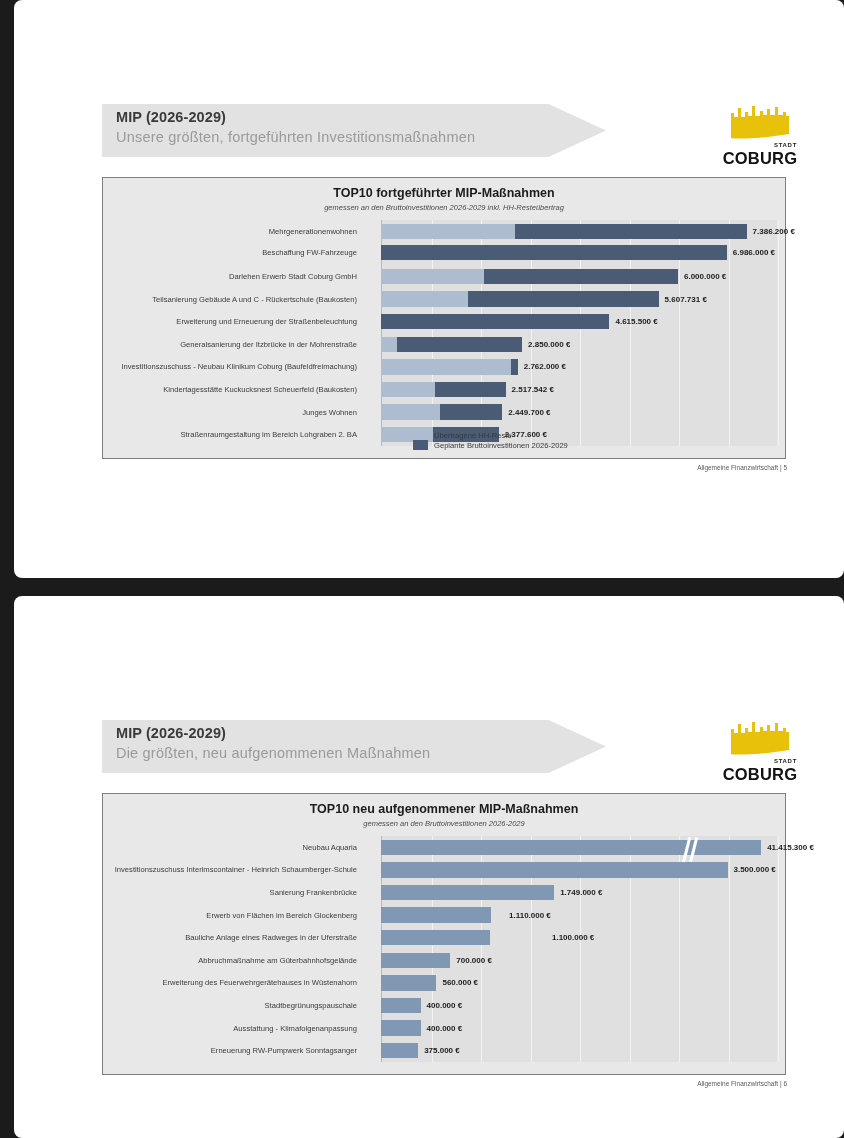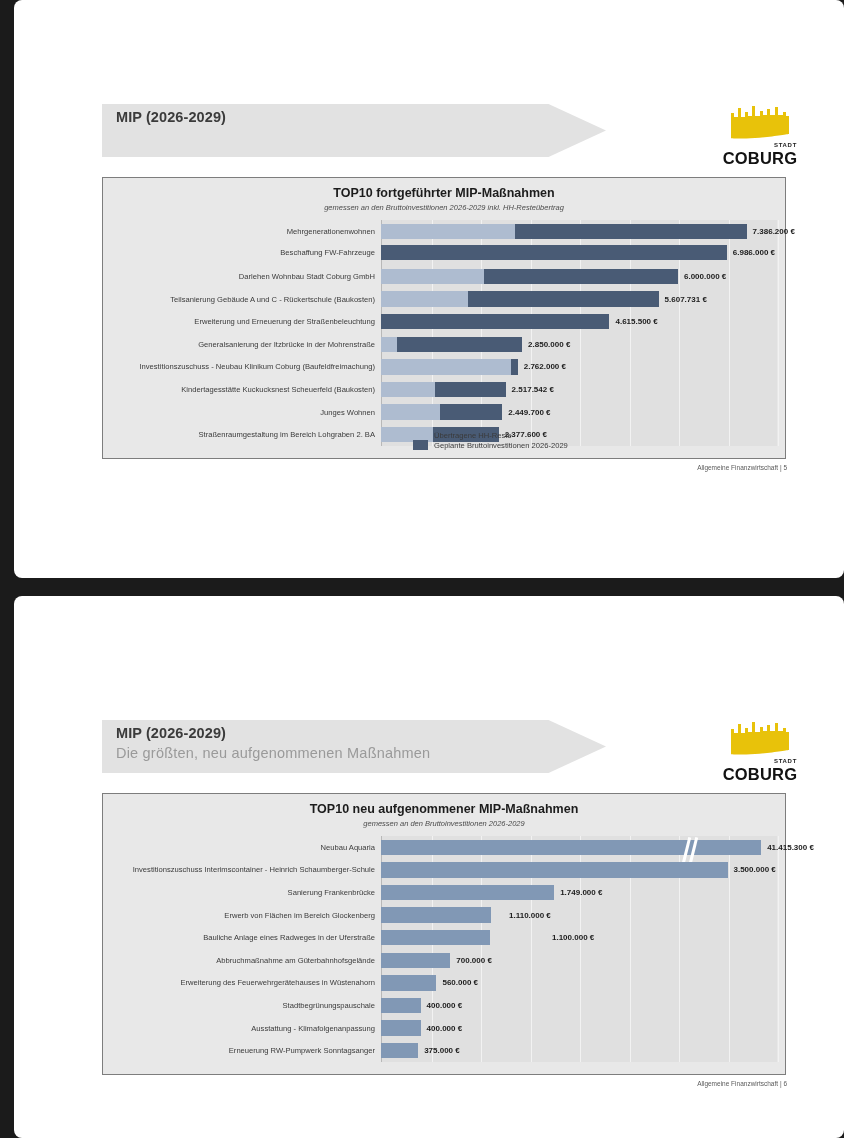--- a/index.html
+++ b/index.html
@@ -149,21 +149,21 @@
     position: absolute;
     left: 0;
     right: 0;
     height: 22.6px;
     display: flex;
     align-items: center;
   }
   .cat-label {
     position: absolute;
     right: 100%;
-    margin-right: 6px;
+    margin-right: 24px;
     white-space: nowrap;
     font-size: 7.6px;
     color: #3a3a3a;
     text-align: center;
   }
   .bar-wrap {
     position: absolute;
     left: 0;
     top: 3.6px;
     height: 15.4px;
@@ -232,20 +232,21 @@
   #footer-2 { top: 1080px; }
 </style>
 </head>
 <body>
 
 <div class="page" id="page-1">
 
   <div class="header">
     <div class="header-shape"></div>
     <div class="header-title">MIP (2026-2029)</div>
+    <div class="header-sub">Unsere größten, fortgeführten Investitionsmaßnahmen</div>
   </div>
 
   <div class="logo" id="logo-1">
     <svg class="logo-mark" viewBox="0 0 66 40">
       <path fill="#e8c20a" d="M4 16 L4 9 L7 9 L7 13 L11 13 L11 4 L14 4 L14 13 L18 13 L18 8 L21 8 L21 12 L25 12 L25 2 L28 2 L28 12 L33 12 L33 7 L36 7 L36 11 L40 11 L40 5 L43 5 L43 11 L48 11 L48 3 L51 3 L51 11 L56 11 L56 8 L59 8 L59 12 L62 12 L62 30 C62 30 44 33 28 34 C16 34.8 6 34.5 4 34.3 Z"></path>
     </svg>
     <div class="logo-stadt">STADT</div>
     <div class="logo-coburg">COBURG</div>
   </div>
 
@@ -274,21 +275,21 @@
             <div class="val-label" style="left: 371.617px;">7.386.200 €</div>
           </div>
           <div class="row" style="top: 21px; height: 22.6px;">
             <div class="cat-label">Beschaffung FW-Fahrzeuge</div>
             <div class="bar-wrap">
               <div class="seg-b" style="width: 345.807px;"></div>
             </div>
             <div class="val-label" style="left: 351.807px;">6.986.000 €</div>
           </div>
           <div class="row" style="top: 45.2px; height: 22.6px;">
-            <div class="cat-label">Darlehen Wohnbau Stadt Coburg GmbH</div>
+            <div class="cat-label">Darlehen Erwerb Stadt Coburg GmbH</div>
             <div class="bar-wrap">
               <div class="seg-a" style="width: 102.96px;"></div>
               <div class="seg-b" style="width: 194.04px;"></div>
             </div>
             <div class="val-label" style="left: 303px;">6.000.000 €</div>
           </div>
           <div class="row" style="top: 67.8px; height: 22.6px;">
             <div class="cat-label">Teilsanierung Gebäude A und C - Rückertschule (Baukosten)</div>
             <div class="bar-wrap">
               <div class="seg-a" style="width: 86.625px;"></div>

